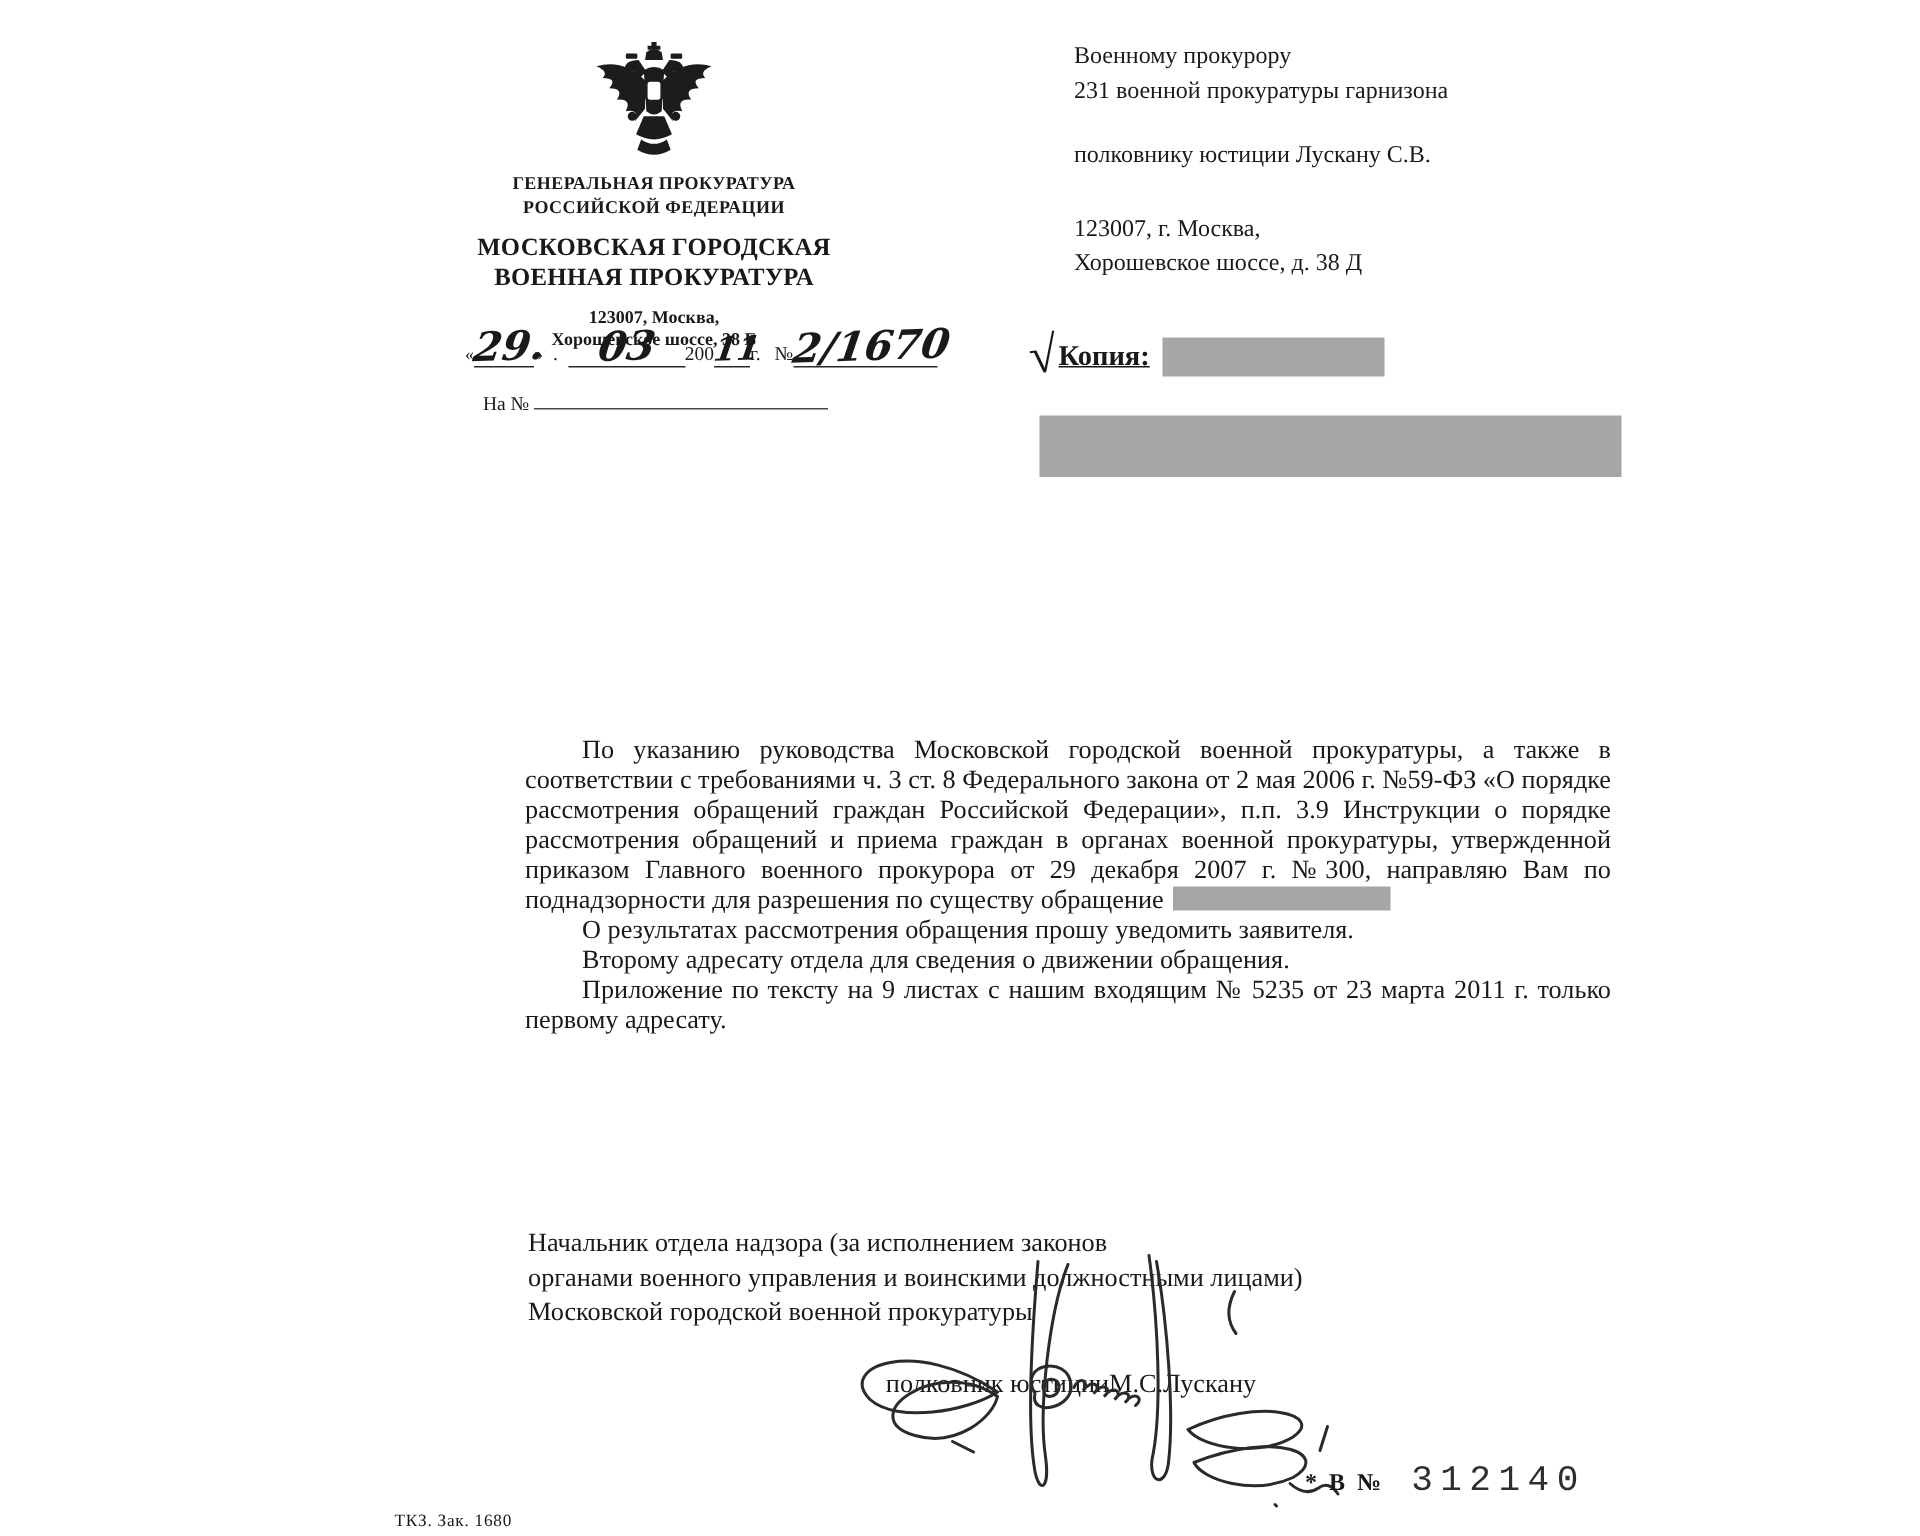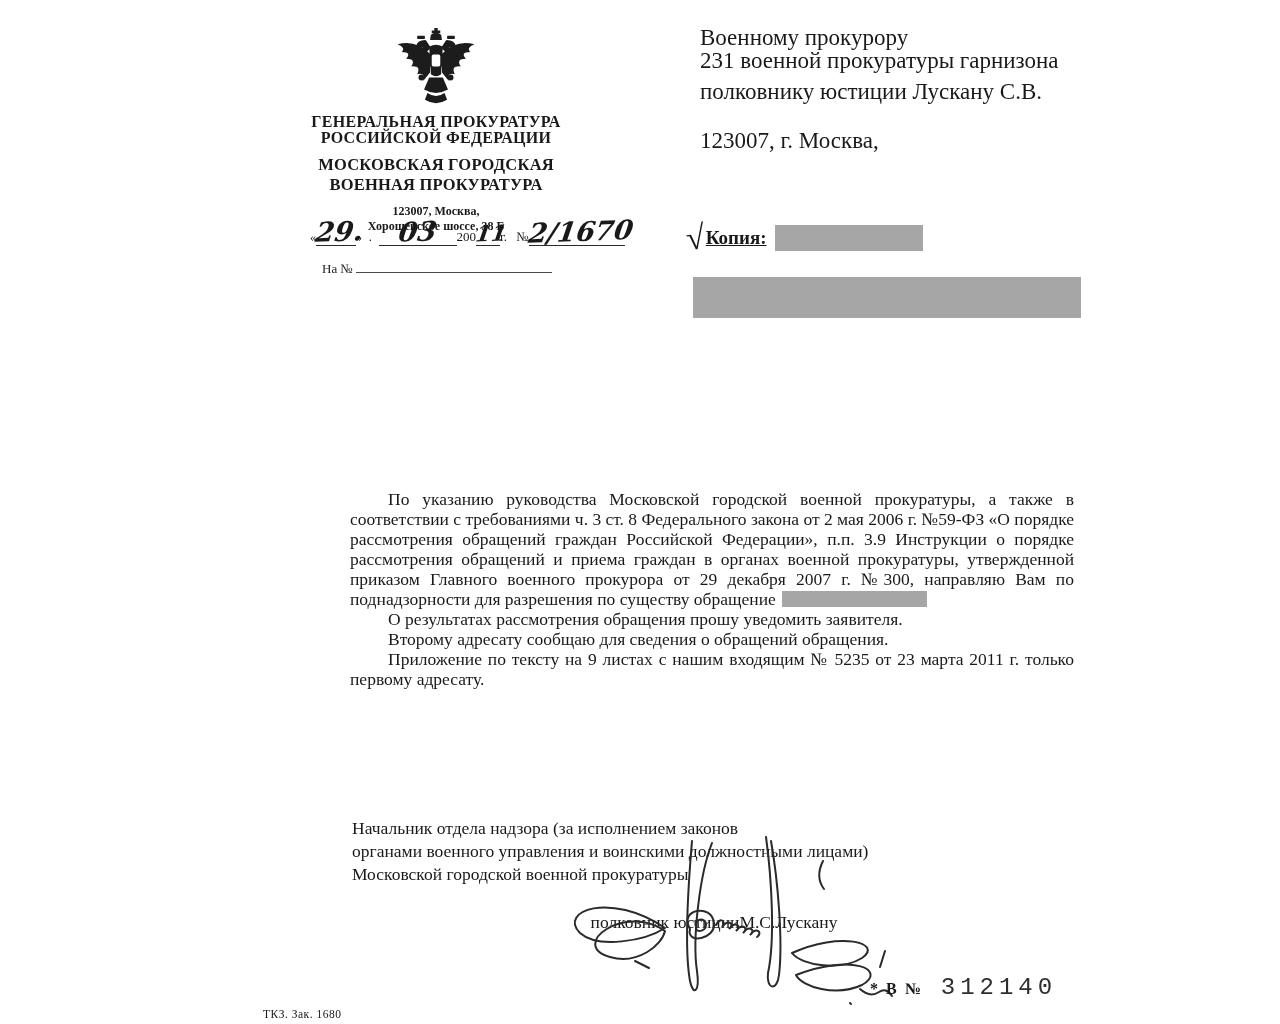--- a/index.html
+++ b/index.html
@@ -10,21 +10,21 @@
     font-family:"Liberation Serif", serif;
     color:#191919;
     overflow:hidden;
   }
   
   .letterhead{
     position:absolute;left:308px;top:28px;width:256px;
     text-align:center;
   }
   .emblem{margin:0 auto 4px auto;display:block;}
-  .org-top{font-weight:bold;font-size:16px;line-height:16px;letter-spacing:.3px;}
+  .org-top{font-weight:bold;font-size:12px;line-height:16px;letter-spacing:.3px;}
   .org-name{font-weight:bold;font-size:16.5px;line-height:20px;margin-top:9px;letter-spacing:.2px;}
   .lh-addr{font-size:12px;line-height:15px;margin-top:9px;font-weight:bold;}
   
   .date-line{
     position:absolute;left:310px;top:222px;width:330px;height:36px;
     font-size:13px;white-space:nowrap;
   }
   .dl{display:inline-block;vertical-align:baseline;}
   .uline{border-bottom:1.5px solid #2a2a2a;text-align:center;}
   .hand{
@@ -34,24 +34,24 @@
     transform:skewX(-10deg) rotate(-2deg);
     display:inline-block;
   }
   .quote{font-size:12px;}
   .ref-line{
     position:absolute;left:322px;top:260px;font-size:13px;white-space:nowrap;
   }
   .ref-uline{display:inline-block;width:196px;border-bottom:1.5px solid #4a4a4a;height:12px;}
   
   .recipient{
-    position:absolute;left:700px;top:26px;width:380px;
-    font-size:23px;line-height:23px;
+    position:absolute;left:716px;top:26px;width:380px;
+    font-size:16px;line-height:23px;
   }
-  .recipient .gap1{margin-top:8px;}
+  .recipient .gap1{margin-top:20px;}
   .recipient .gap2{margin-top:26px;}
   
   .copy-line{
     position:absolute;left:686px;top:220px;height:36px;
     font-size:19px;display:flex;align-items:center;
   }
   .check{
     font-size:34px;line-height:30px;font-weight:bold;
     transform:rotate(-6deg);margin-right:1px;
   }
@@ -132,33 +132,34 @@
   <div class="ref-line">
     <span>На №</span>
     <span class="ref-uline"></span>
   </div>
 
   <div class="recipient">
     <div>Военному прокурору</div>
     <div>231 военной прокуратуры  гарнизона</div>
     <div class="gap1">полковнику юстиции Лускану С.В.</div>
     <div class="gap2">123007, г. Москва,</div>
+    <div>Хорошевское шоссе, д. 38 Д</div>
   </div>
 
   <div class="copy-line">
     <span class="check">√</span>
     <span class="copy-label">Копия:</span>
     <span class="redact redact-1"></span>
   </div>
   <div class="redact redact-2"></div>
 
   <div class="body-block">
     <p class="p-just"><span>По указанию руководства Московской городской военной прокуратуры, а также в соответствии с требованиями ч. 3 ст. 8 Федерального закона от 2 мая 2006 г. №59-ФЗ «О порядке рассмотрения обращений граждан Российской Федерации», п.п. 3.9 Инструкции о порядке рассмотрения обращений и приема граждан в органах военной прокуратуры, утвержденной приказом Главного военного прокурора от 29 декабря 2007 г. №300, направляю Вам по поднадзорности для разрешения по существу обращение</span><span class="redact redact-inline"></span></p>
     <p class="p-ind">О результатах рассмотрения обращения прошу уведомить заявителя.</p>
-    <p class="p-ind">Второму адресату сообщаю для сведения о обращений обращения.</p>
+    <p class="p-ind">Второму адресату отдела для сведения о движении обращения.</p>
     <p class="p-just p-attach">Приложение по тексту на 9 листах с нашим входящим № 5235 от 23 марта 2011 г. только первому адресату.</p>
   </div>
 
   <div class="sig-block">
     <div>Начальник отдела надзора (за исполнением законов</div>
     <div>органами военного управления и воинскими должностными лицами)</div>
     <div>Московской городской военной прокуратуры</div>
     <div class="rank-row">
       <span>полковник юстиции</span>
       <span>М.С.Лускану</span>

